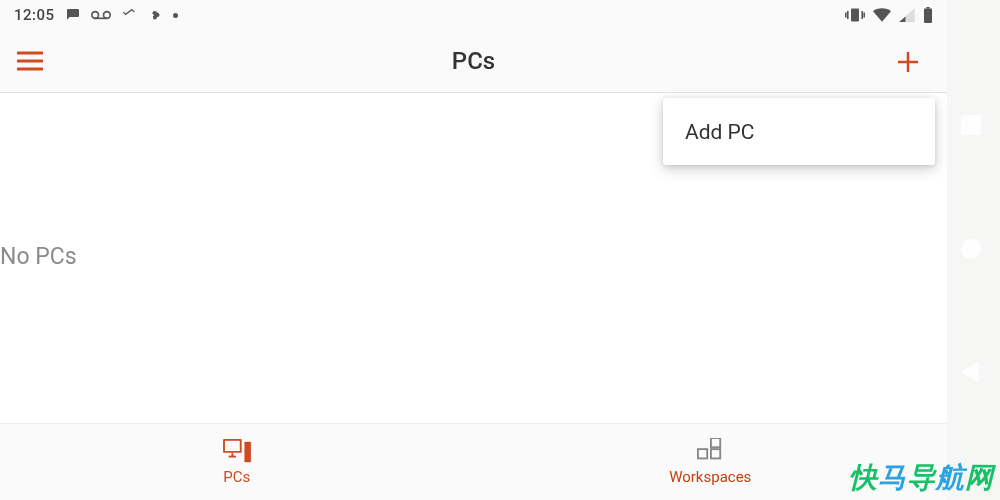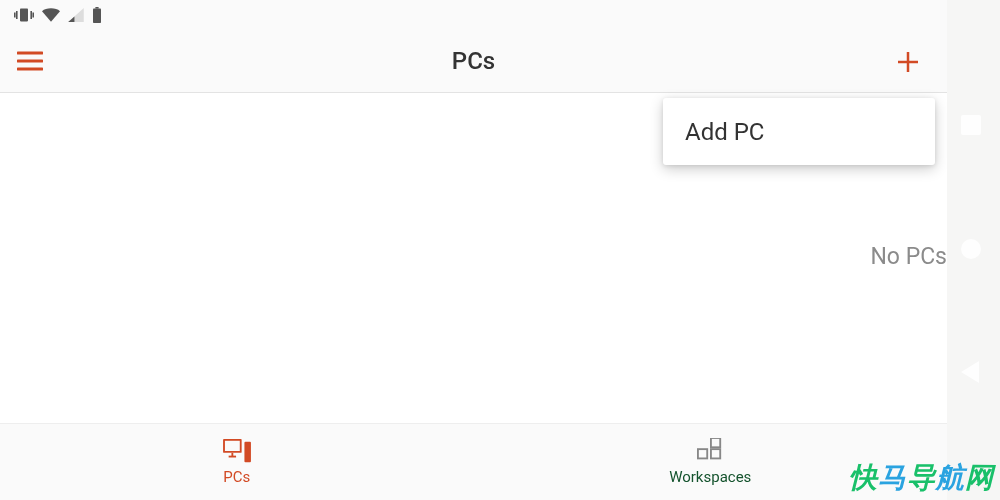--- a/index.html
+++ b/index.html
@@ -17,42 +17,61 @@
   .statusbar svg { display: block; }
   .statusbar .dot { width: 5px; height: 5px; background: #555; border-radius: 50%; }
 
   .appbar { height: 63px; display: flex; align-items: center; position: relative; border-bottom: 1px solid #e3e3e3; background: #fafafa; }
   .menu-btn { width: 60px; height: 63px; display: flex; align-items: center; justify-content: center; cursor: pointer; }
   .menu-btn svg line { stroke: #d24a24; stroke-width: 3; stroke-linecap: round; }
   .appbar-title { position: absolute; left: 0; right: 0; text-align: center; font-size: 24px; font-weight: 500; color: #333; pointer-events: none; }
   .add-btn { position: absolute; right: 10px; top: 0; width: 58px; height: 63px; display: flex; align-items: center; justify-content: center; cursor: pointer; }
   .add-btn svg line { stroke: #d24a24; stroke-width: 2.5; }
 
-  .content { position: absolute; top: 93px; left: 0; right: 0; bottom: 77px; background: #fff; display: flex; align-items: flex-start; justify-content: flex-end; }
+  .content { position: absolute; top: 93px; left: 0; right: 0; bottom: 77px; background: #fff; display: flex; align-items: flex-start; justify-content: flex-start; }
   .empty-text { margin-top: 150px; font-size: 23px; color: #8b8b8b; }
 
   .popup { position: absolute; top: 98px; right: 12px; width: 272px; background: #fff; border-radius: 3px; box-shadow: 0 4px 14px rgba(0,0,0,0.20), 0 1px 4px rgba(0,0,0,0.10); overflow: hidden; }
-  .popup-item { height: 67px; display: flex; align-items: center; padding-left: 22px; font-size: 24px; color: #333; cursor: pointer; }
+  .popup-item { height: 67px; display: flex; align-items: center; padding-left: 22px; font-size: 21px; color: #333; cursor: pointer; }
 
   .bottomnav { position: absolute; bottom: 0; left: 0; width: 947px; height: 77px; background: #fafafa; display: flex; border-top: 1px solid #eee; }
   .navitem { flex: 1; display: flex; flex-direction: column; align-items: center; justify-content: center; gap: 4px; cursor: pointer; }
   .navitem .label { font-size: 15px; }
   .navitem.active .label { color: #d24a24; }
-  .navitem.inactive .label { color: #14532d; }
+  .navitem.inactive .label { color: #c2410c; }
 
   .watermark { position: absolute; right: 0; bottom: 0; width: 260px; height: 44px; display: flex; align-items: center; justify-content: flex-end; padding-right: 6px; font-size: 28px; font-weight: 800; font-style: italic; letter-spacing: 1px; pointer-events: none; }
   .watermark span:nth-child(odd){ color:#19c06a; }
   .watermark span:nth-child(even){ color:#2aa3e0; }
 </style>
 </head>
 <body>
 
 <div class="screen">
 
   <div class="statusbar">
+    <div class="left">
+      <span class="time">12:05</span>
+      <svg width="16" height="16" viewBox="0 0 24 24" fill="#555">
+          <path d="M19 3H5a2 2 0 0 0-2 2v14l4-4h12a2 2 0 0 0 2-2V5a2 2 0 0 0-2-2z"></path>
+        </svg>
+      <svg width="20" height="12" viewBox="0 0 24 12" fill="none" stroke="#555" stroke-width="2">
+          <circle cx="5" cy="6" r="4"></circle>
+          <circle cx="19" cy="6" r="4"></circle>
+          <line x1="5" y1="10" x2="19" y2="10"></line>
+        </svg>
+      <svg width="16" height="16" viewBox="0 0 24 24" fill="#555">
+          <path d="M6.6 10.8L2 6.2l1.4-1.4 3.2 3.2L17.2 0 22 4.8l-1.4 1.4-3.4-3.4L6.6 10.8z" transform="scale(0.9) translate(1,3)"></path>
+        </svg>
+      <svg width="16" height="16" viewBox="0 0 24 24" fill="#555">
+          <path d="M12 12c0-3 3-5 5-3s1 6-2 6c0 3-3 5-5 3s-1-6 2-6z"></path>
+          <path d="M12 12c-3 0-5-3-3-5s6-1 6 2c3 0 5 3 3 5s-6 1-6-2z"></path>
+        </svg>
+      <span class="dot"></span>
+    </div>
     <div class="right">
       <svg width="20" height="16" viewBox="0 0 24 20" fill="none" stroke="#555" stroke-width="2">
           <rect x="7" y="2" width="10" height="16" rx="1" fill="#555" stroke="none"></rect>
           <line x1="3" y1="5" x2="3" y2="15"></line>
           <line x1="0.5" y1="7" x2="0.5" y2="13"></line>
           <line x1="21" y1="5" x2="21" y2="15"></line>
           <line x1="23.5" y1="7" x2="23.5" y2="13"></line>
         </svg>
       <svg width="18" height="14" viewBox="0 0 24 18" fill="#555">
           <path d="M12 18L0 4C3 1 7 0 12 0s9 1 12 4L12 18z"></path>

